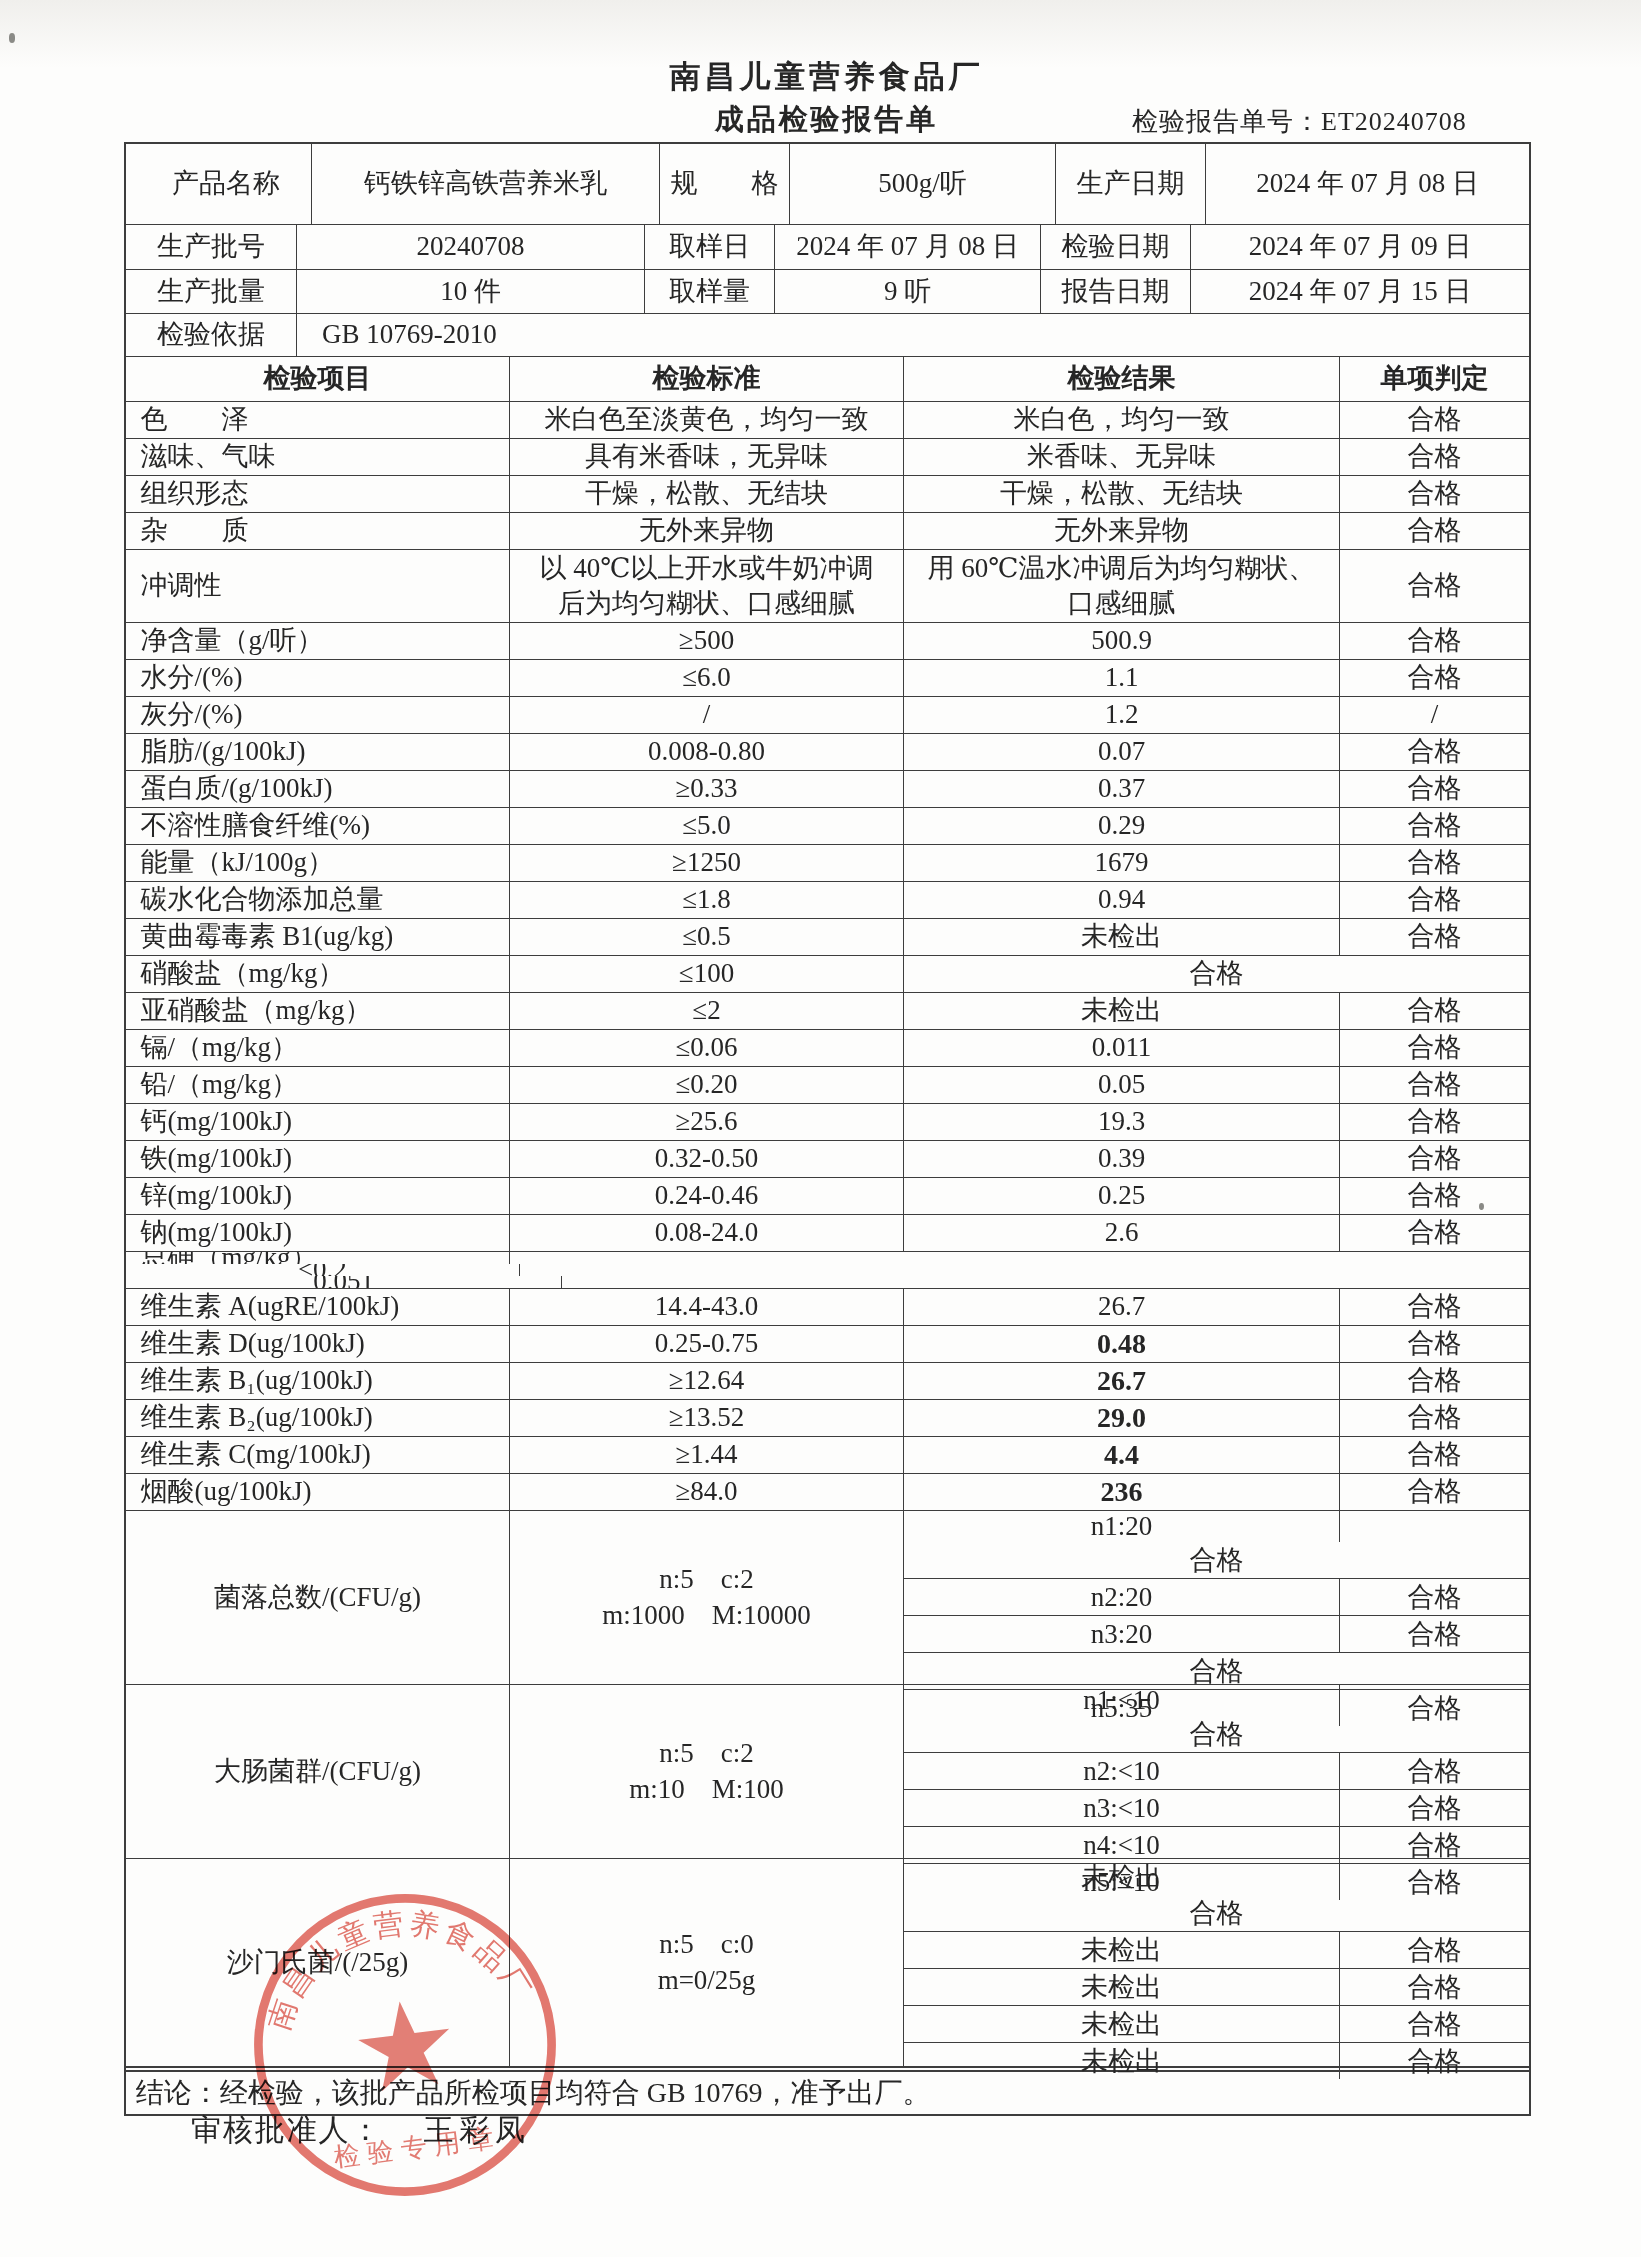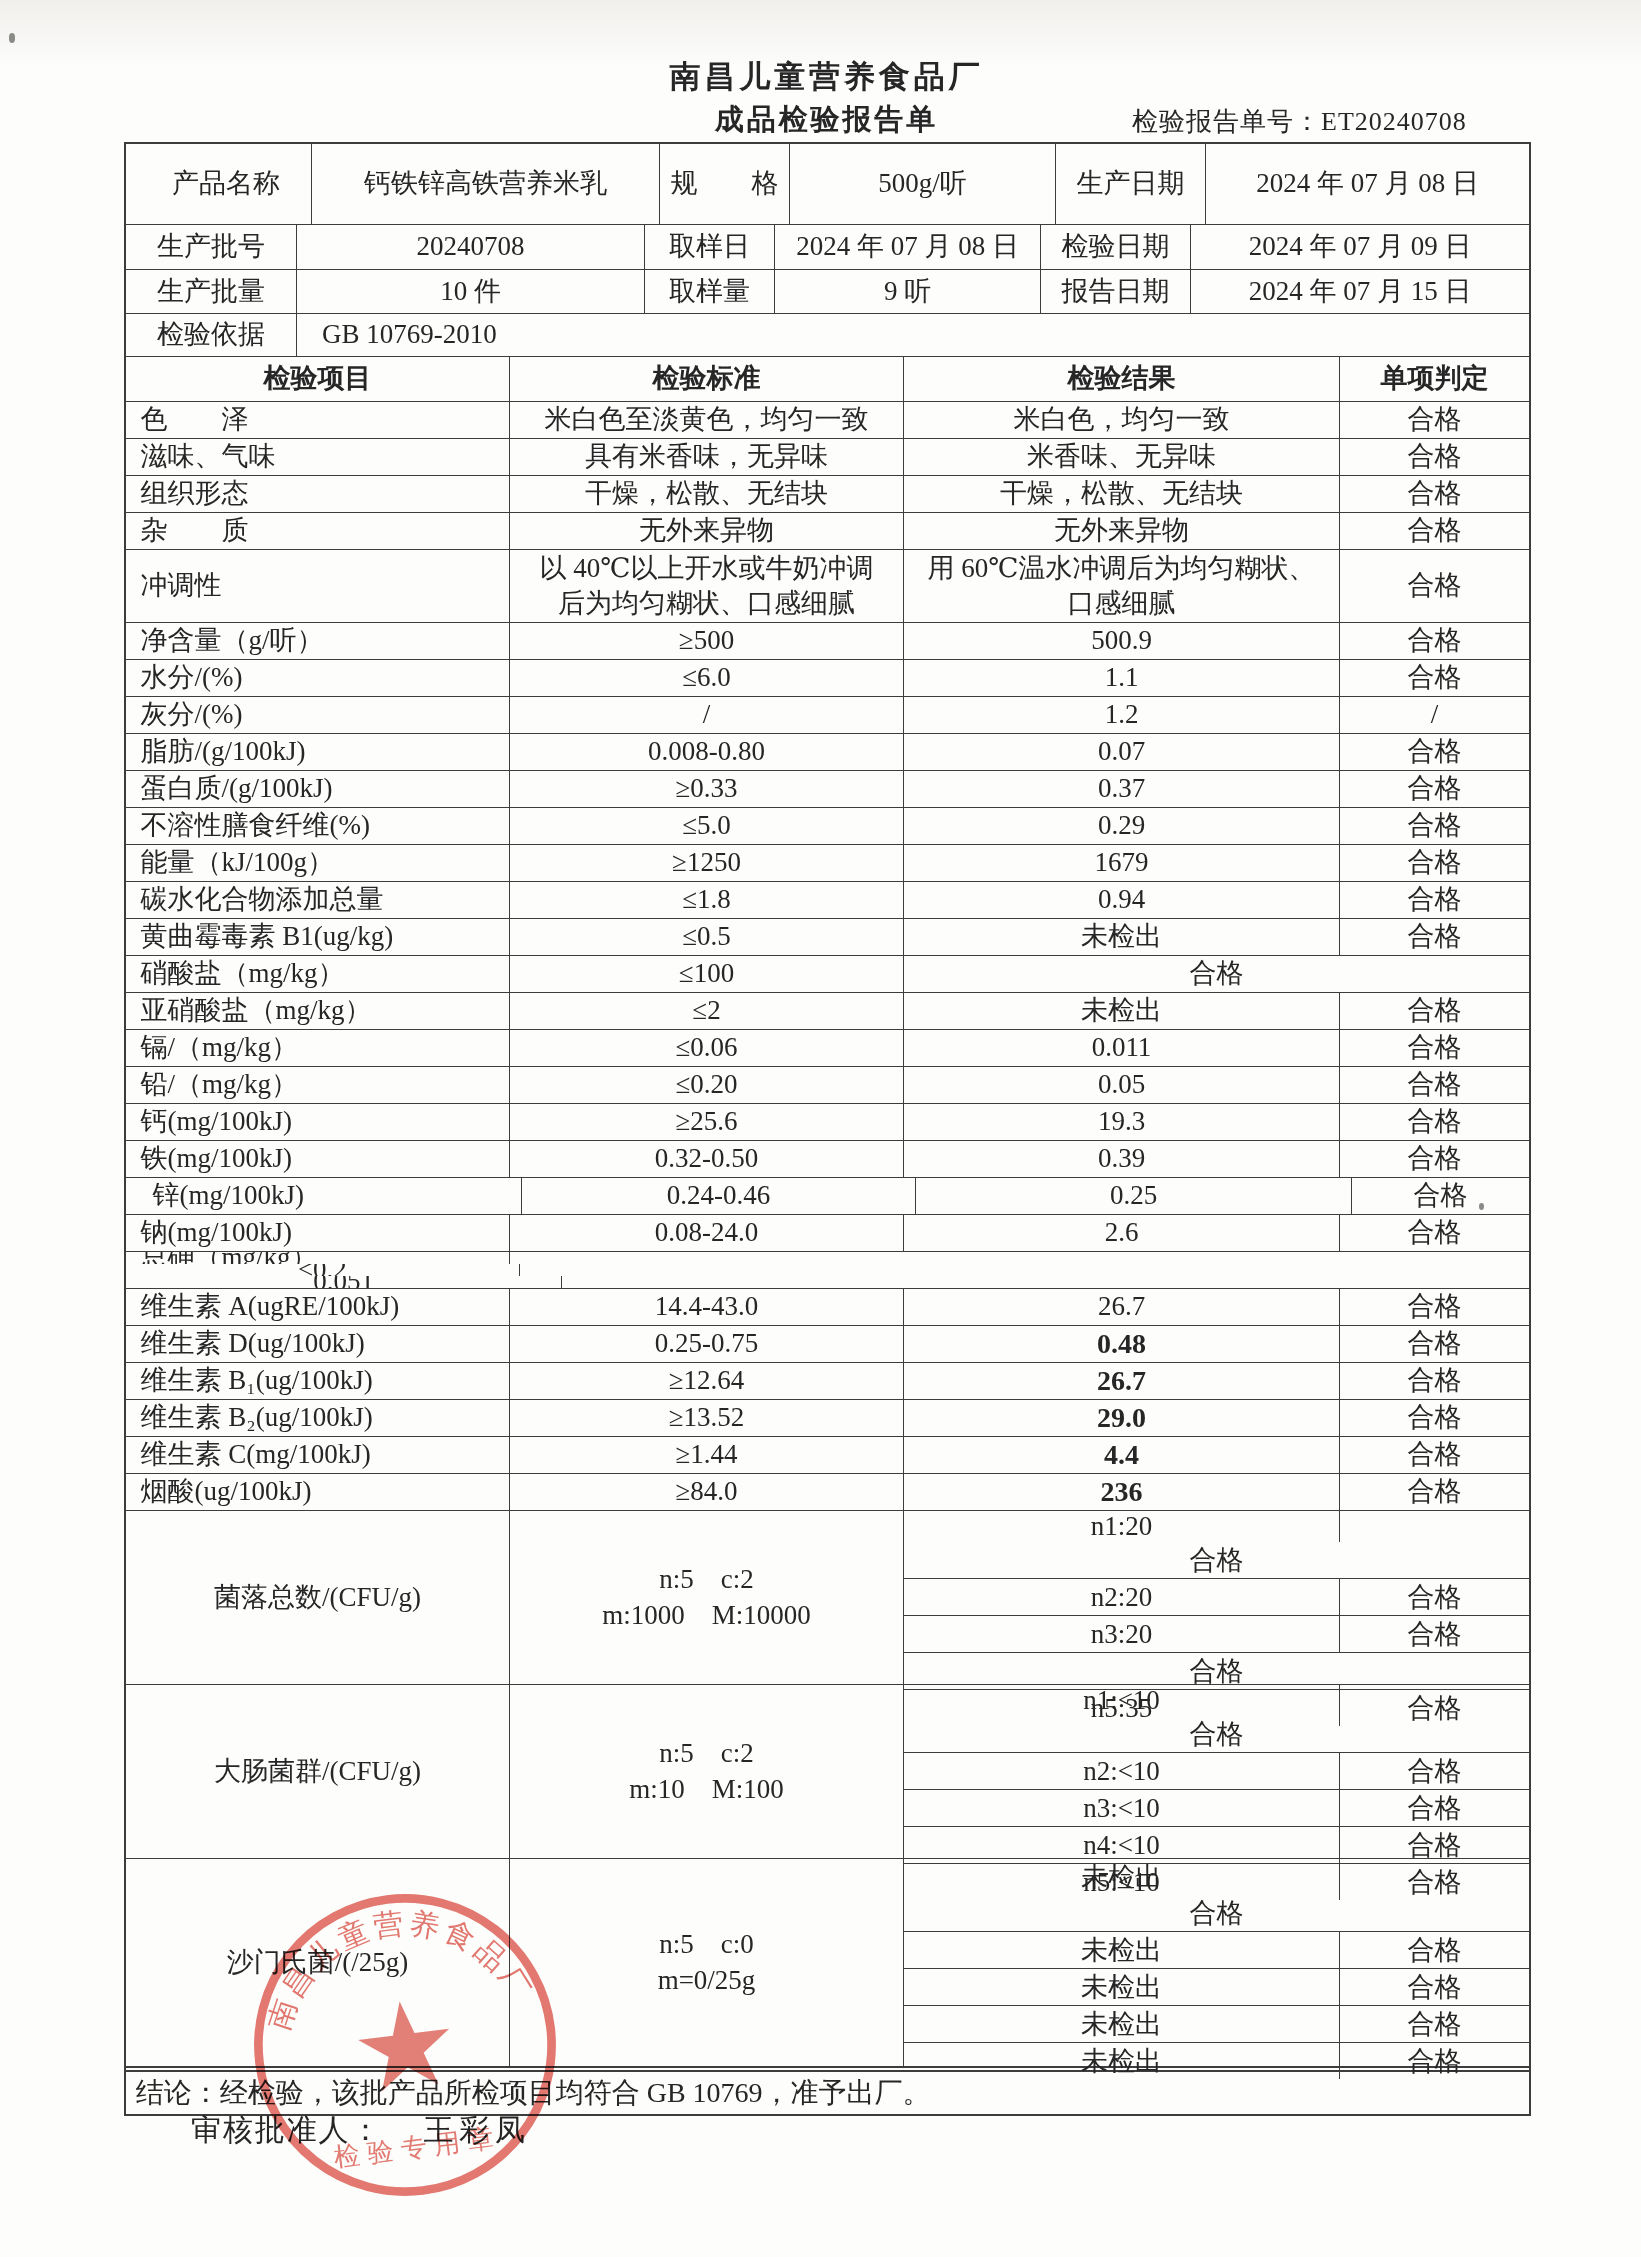--- a/index.html
+++ b/index.html
@@ -225,21 +225,21 @@
         <div class="c mc2 pre">≥25.6</div>
         <div class="c mc3 pre">19.3</div>
         <div class="c mc4 last">合格</div>
       </div>
       <div class="r" style="height: 37px;">
         <div class="c mc1">铁(mg/100kJ)</div>
         <div class="c mc2 pre">0.32-0.50</div>
         <div class="c mc3 pre">0.39</div>
         <div class="c mc4 last">合格</div>
       </div>
-      <div class="r" style="height: 37px; padding-left: 12px;">
+      <div class="r" style="height: 37px;">
         <div class="c mc1">锌(mg/100kJ)</div>
         <div class="c mc2 pre">0.24-0.46</div>
         <div class="c mc3 pre">0.25</div>
         <div class="c mc4 last">合格</div>
       </div>
       <div class="r" style="height: 37px;">
         <div class="c mc1">钠(mg/100kJ)</div>
         <div class="c mc2 pre">0.08-24.0</div>
         <div class="c mc3 pre">2.6</div>
         <div class="c mc4 last">合格</div>

